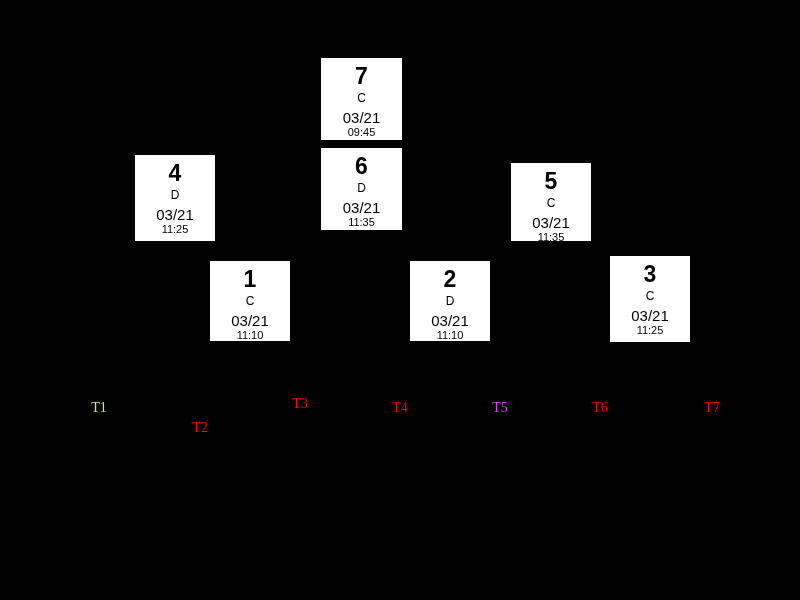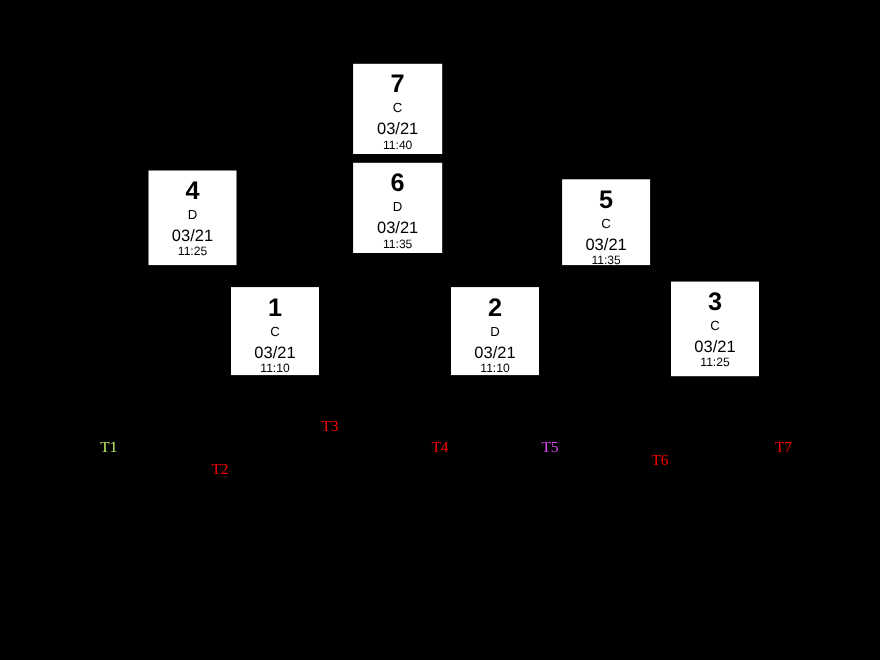--- a/index.html
+++ b/index.html
@@ -60,21 +60,21 @@
 </style>
 </head>
 <body>
 
 <div id="canvas">
   <div id="nodes-layer">
       <div class="node" style="left: 321px; top: 58px; width: 81px; height: 82px; background: rgb(255, 255, 255); color: rgb(0, 0, 0);">
         <div class="node-id">7</div>
         <div class="node-type">C</div>
         <div class="node-date">03/21</div>
-        <div class="node-time">11:40</div>
+        <div class="node-time">09:45</div>
       </div>
       <div class="node" style="left: 321px; top: 148px; width: 81px; height: 82px; background: rgb(255, 255, 255); color: rgb(0, 0, 0);">
         <div class="node-id">6</div>
         <div class="node-type">D</div>
         <div class="node-date">03/21</div>
         <div class="node-time">11:35</div>
       </div>
       <div class="node" style="left: 135px; top: 155px; width: 80px; height: 86px; background: rgb(255, 255, 255); color: rgb(0, 0, 0);">
         <div class="node-id">4</div>
         <div class="node-type">D</div>
@@ -102,19 +102,19 @@
       <div class="node" style="left: 610px; top: 256px; width: 80px; height: 86px; background: rgb(255, 255, 255); color: rgb(0, 0, 0);">
         <div class="node-id">3</div>
         <div class="node-type">C</div>
         <div class="node-date">03/21</div>
         <div class="node-time">11:25</div>
       </div>
     </div>
   <div id="timeline-layer">
       <div class="tick-label" style="left: 79px; top: 400px; color: #bef264;">T1</div>
       <div class="tick-label" style="left: 180px; top: 420px; color: rgb(255, 0, 0);">T2</div>
-      <div class="tick-label" style="left: 280px; top: 381px; color: rgb(255, 0, 0);">T3</div>
+      <div class="tick-label" style="left: 280px; top: 396px; color: rgb(255, 0, 0);">T3</div>
       <div class="tick-label" style="left: 380px; top: 400px; color: rgb(255, 0, 0);">T4</div>
       <div class="tick-label" style="left: 480px; top: 400px; color: #d946ef;">T5</div>
-      <div class="tick-label" style="left: 580px; top: 412px; color: rgb(255, 0, 0);">T6</div>
+      <div class="tick-label" style="left: 580px; top: 400px; color: rgb(255, 0, 0);">T6</div>
       <div class="tick-label" style="left: 680px; top: 400px; color: rgb(255, 0, 0); text-align: right;">T7</div>
     </div>
 </div>
 
 </body></html>

